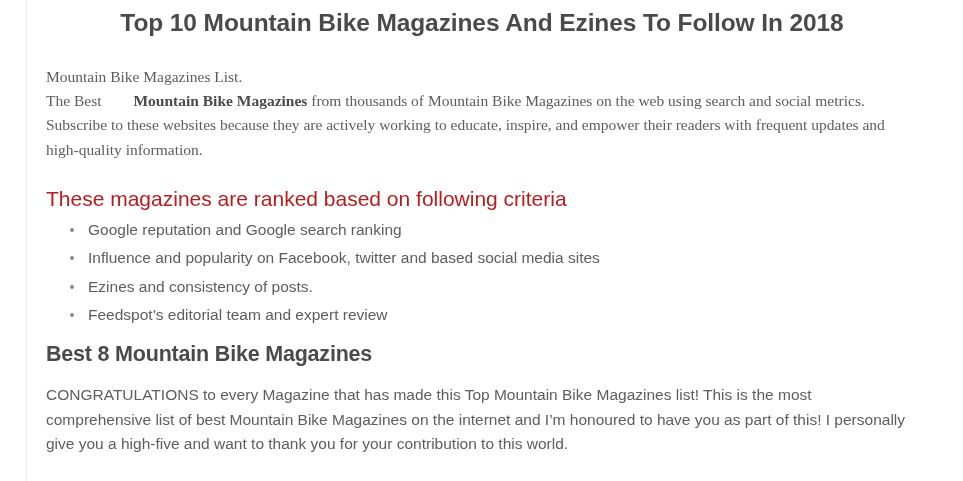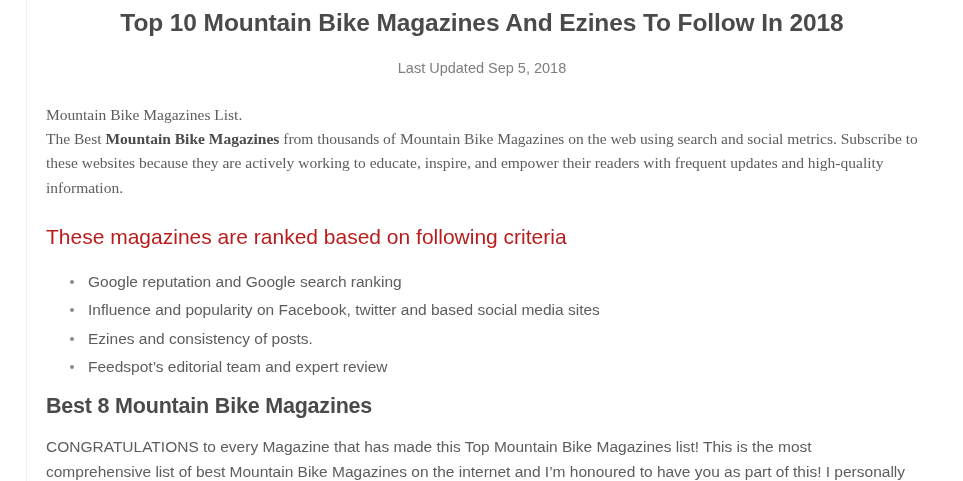--- a/index.html
+++ b/index.html
@@ -56,29 +56,30 @@
     line-height: 24.2px;
     color: #5d5d5d;
   }
   .body-block p {
     margin: 0;
     font-family: Liberation Serif, serif;
   }
   .body-block strong {
     color: #4b4b4b;
     font-weight: bold;
+    margin-left: 28px;
   }
   .criteria-lead {
     margin-top: 25px;
     font-size: 21px;
     line-height: 24px;
     color: #b91c1c;
   }
   ul.criteria {
-    margin: 21px 0 0 0;
+    margin: 7px 0 0 0;
     padding-left: 22px;
     list-style: none;
   }
   ul.criteria li {
     position: relative;
     font-size: 15.5px;
     line-height: 24px;
     color: #5d5d5d;
     margin-bottom: 4.5px;
     padding-left: 20px;
@@ -112,21 +113,20 @@
 <body>
 
 <div class="page">
 
   <div class="left-rule"></div>
 
   <div class="content">
 
     <h1 class="article-title">Top 10 Mountain Bike Magazines And Ezines To Follow In 2018</h1>
 
-    <div class="updated">Last Updated Sep 5, 2018</div>
 
     <div class="body-block">
       <p>Mountain Bike Magazines List.</p>
       <p><span>The Best </span><strong>Mountain Bike Magazines</strong><span> from thousands of Mountain Bike Magazines on the web using search and social metrics. Subscribe to these websites because they are actively working to educate, inspire, and empower their readers with frequent updates and high-quality information.</span></p>
     </div>
 
     <div class="criteria-lead">These magazines are ranked based on following criteria</div>
 
     <ul class="criteria">
       <li><span>Google reputation and Google search ranking</span></li>

